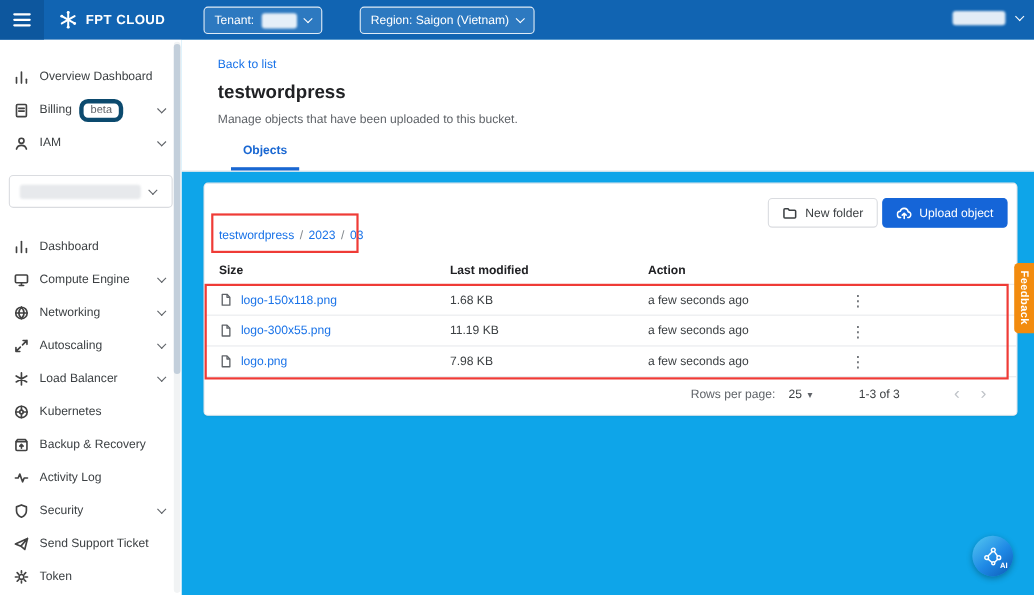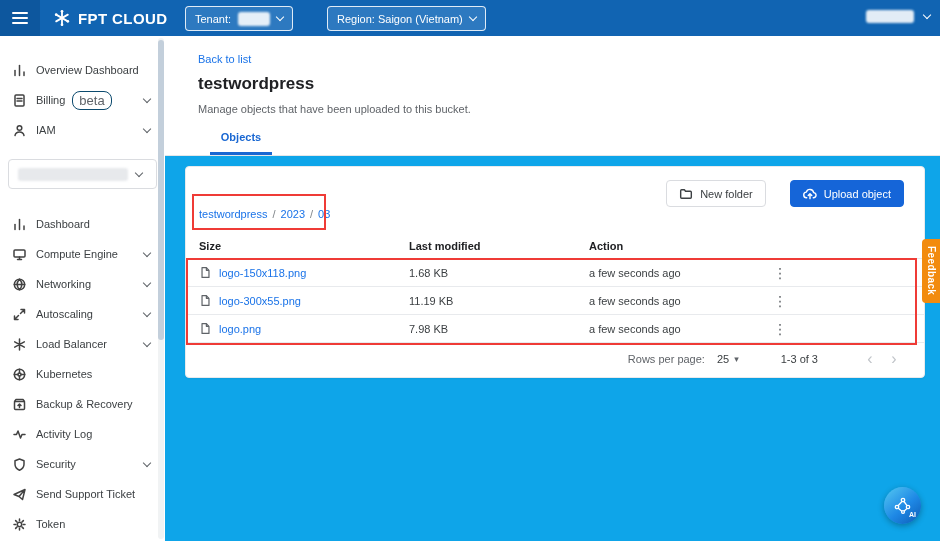--- a/index.html
+++ b/index.html
@@ -4,54 +4,54 @@
 <style>
   *{margin:0;padding:0;box-sizing:border-box}
   html,body{width:940px;height:541px}
   body{font-family:"Liberation Sans",sans-serif;position:relative;background:#f7f8fa;overflow:hidden;font-size:11px;color:#3c4043}
 
   
   .topbar{position:absolute;top:0;left:0;right:0;height:36px;background:#1164b2;z-index:30;display:flex;align-items:center}
   .burger-zone{width:40px;height:36px;background:#0d579e;display:flex;align-items:center;justify-content:center;cursor:pointer}
   .burger{width:16px;height:12px;display:flex;flex-direction:column;justify-content:space-between}
   .burger span{height:2px;background:#fff;border-radius:1px}
-  .brand{display:flex;align-items:center;gap:6px;margin-left:12px;color:#fff;font-weight:bold;font-size:15px;letter-spacing:.4px}
+  .brand{display:flex;align-items:center;gap:6px;margin-left:12px;color:#fff;font-weight:bold;font-size:12px;letter-spacing:.4px}
   .tb-select{position:absolute;top:6px;height:25px;background:#2d79c0;border:1px solid rgba(255,255,255,.85);border-radius:4px;display:flex;align-items:center;color:#fff;font-size:11px;padding:0 9px;gap:7px;cursor:pointer}
   .tb-select.tenant{left:185px;width:108px}
   .tb-select.region{left:327px}
   .redact{background:rgba(255,255,255,.88);border-radius:3px;filter:blur(1.2px)}
   .tenant .redact{flex:1;height:14px}
   .chev-w{width:6px;height:6px;border-right:1.5px solid #fff;border-bottom:1.5px solid #fff;transform:rotate(45deg);margin-top:-3px;flex:none}
   .tb-right{position:absolute;right:10px;top:10px;display:flex;align-items:center;gap:10px;cursor:pointer}
   .tb-right .redact{width:48px;height:13px}
 
   
   .sidebar{position:absolute;top:36px;left:0;width:165px;bottom:0;background:#fff;z-index:20;padding-top:19px}
   .side-item{display:flex;align-items:center;height:30px;padding:0 10px 0 12px;gap:9px;font-size:11px;color:#3c4043;cursor:pointer;white-space:nowrap}
   .side-item .ic{width:15px;height:15px;flex:none;display:flex;align-items:center;justify-content:center}
   .side-item .ic svg{width:15px;height:15px;stroke:#424242;fill:none;stroke-width:1.5;stroke-linecap:round;stroke-linejoin:round}
   .side-item .lbl{flex:1;overflow:hidden;text-overflow:ellipsis}
   .chev-g{width:6px;height:6px;border-right:1.5px solid #5f6368;border-bottom:1.5px solid #5f6368;transform:rotate(45deg);margin:-3px 5px 0 0;flex:none}
-  .beta-badge{font-size:13px;color:#5f6368;border:1px solid #0c4a6e;border-radius:8px;padding:1px 6px;margin-left:-2px}
+  .beta-badge{font-size:10px;color:#5f6368;border:4px solid #0c4a6e;border-radius:8px;padding:1px 6px;margin-left:-2px}
   .proj-select{margin:14px 8px 20px 8px;height:30px;border:1px solid #dadce0;border-radius:4px;display:flex;align-items:center;padding:0 9px;gap:8px;cursor:pointer;background:#fff}
   .proj-select .redact{flex:1;height:13px;background:#e7e9ec;filter:blur(1px)}
   .proj-select .chev-g{margin-top:-2px}
   .side-scroll{position:absolute;top:2px;bottom:2px;right:1px;width:6px;background:#f1f3f4;border-radius:3px}
   .side-thumb{position:absolute;top:2px;left:0;width:6px;height:300px;background:#c3cfdb;border-radius:3px}
 
   
   .main{position:absolute;left:165px;top:36px;right:0;bottom:0;background:#0ea5e9}
   .page-head{position:absolute;top:0;left:0;right:0;height:120px;background:#fff;border-bottom:1px solid #e4e6e8}
   .back-link{position:absolute;top:17px;left:33px;color:#1a73e8;font-size:11px;cursor:pointer}
   .page-title{position:absolute;top:38px;left:33px;font-size:17px;font-weight:bold;color:#202124}
   .page-sub{position:absolute;top:67px;left:33px;font-size:11px;color:#5f6368}
   .tab{position:absolute;bottom:0;left:45px;width:62px;text-align:center;color:#1967d2;font-weight:bold;font-size:11px;padding-bottom:9px;border-bottom:3px solid #1967d2;cursor:pointer}
 
   .card{position:absolute;left:20px;right:15px;top:130px;height:212px;background:#fff;border:1px solid #e8eaed;border-radius:4px;box-shadow:0 1px 2px rgba(0,0,0,.05)}
-  .btn-row{position:absolute;top:13px;right:20px;display:flex;gap:24px}
+  .btn-row{position:absolute;top:13px;right:8px;display:flex;gap:4px}
   .btn{height:27px;border-radius:4px;display:flex;align-items:center;gap:7px;padding:0 12px;font-size:11px;cursor:pointer}
   .btn-outline{background:#fff;border:1px solid #dadce0;color:#3c4043}
   .btn-outline svg{width:14px;height:14px;stroke:#3c4043;fill:none;stroke-width:1.5;stroke-linejoin:round}
   .btn-primary{background:#1565d8;border:1px solid #1565d8;color:#fff;font-weight:normal}
   .btn-primary svg{width:14px;height:14px;stroke:#fff;fill:none;stroke-width:1.5;stroke-linecap:round;stroke-linejoin:round}
 
   .crumbs{position:absolute;top:41px;left:13px;font-size:11px;display:flex;gap:5px;align-items:center}
   .crumbs .part{color:#1a73e8;cursor:pointer}
   .crumbs .sep{color:#80868b}
 

